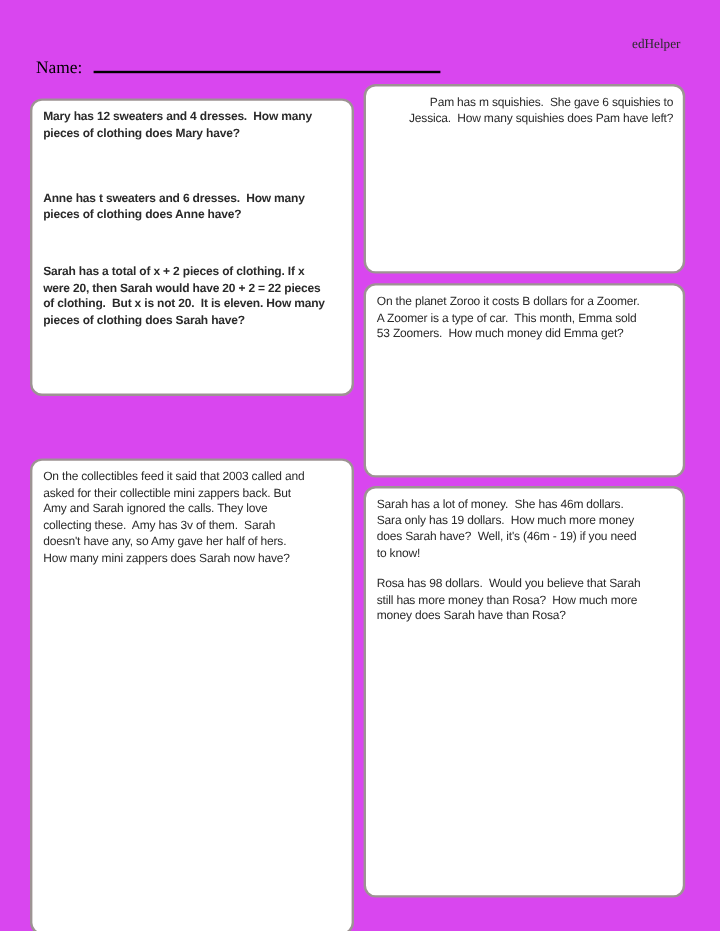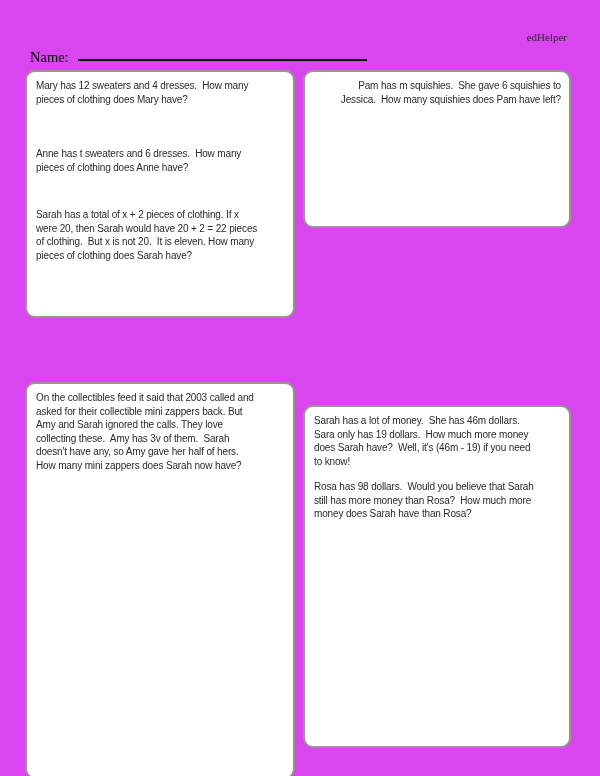--- a/index.html
+++ b/index.html
@@ -49,21 +49,21 @@
     padding: 7px 8px 7px 9px;
   }
   .pbox p {
     margin: 0;
     font-size: 10px;
     line-height: 13.5px;
     letter-spacing: -0.15px;
     color: #2a2a2a;
     white-space: pre-wrap;
   }
-  #box-top-left     { left: 25px;  top: 70px;  width: 270px; height: 248px; }
+  #box-top-left     { left: 25px;  top: 82px;  width: 270px; height: 248px; font-weight: bold; }
   #box-top-right    { left: 303px; top: 70px;  width: 268px; height: 158px; text-align: right; }
   #box-mid-right    { left: 303px; top: 236px; width: 268px; height: 162px; }
   #box-bottom-left  { left: 25px;  top: 382px; width: 270px; height: 397px; }
   #box-bottom-right { left: 303px; top: 405px; width: 268px; height: 343px; }
 
   #box-top-left p:nth-child(1) { margin-bottom: 41px; }
   #box-top-left p:nth-child(2) { margin-bottom: 34px; }
   #box-top-left p:nth-child(3) { margin-bottom: 50px; }
   #box-bottom-right p:nth-child(1) { margin-bottom: 12px; }
 </style>
@@ -87,20 +87,25 @@
 were 20, then Sarah would have 20 + 2 = 22 pieces
 of clothing.  But x is not 20.  It is eleven. How many
 pieces of clothing does Sarah have?</p>
   </div>
 
   <div class="pbox" id="box-top-right">
     <p>Pam has m squishies.  She gave 6 squishies to
 Jessica.  How many squishies does Pam have left?</p>
   </div>
 
+  <div class="pbox" id="box-mid-right">
+    <p>On the planet Zoroo it costs B dollars for a Zoomer.
+A Zoomer is a type of car.  This month, Emma sold
+53 Zoomers.  How much money did Emma get?</p>
+  </div>
 
   <div class="pbox" id="box-bottom-left">
     <p>On the collectibles feed it said that 2003 called and
 asked for their collectible mini zappers back. But
 Amy and Sarah ignored the calls. They love
 collecting these.  Amy has 3v of them.  Sarah
 doesn't have any, so Amy gave her half of hers.
 How many mini zappers does Sarah now have?</p>
   </div>
 

